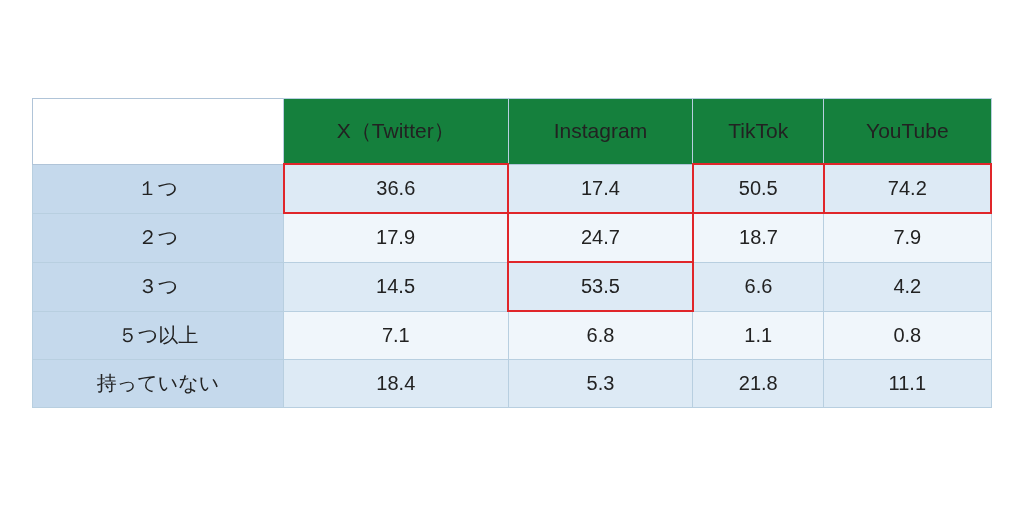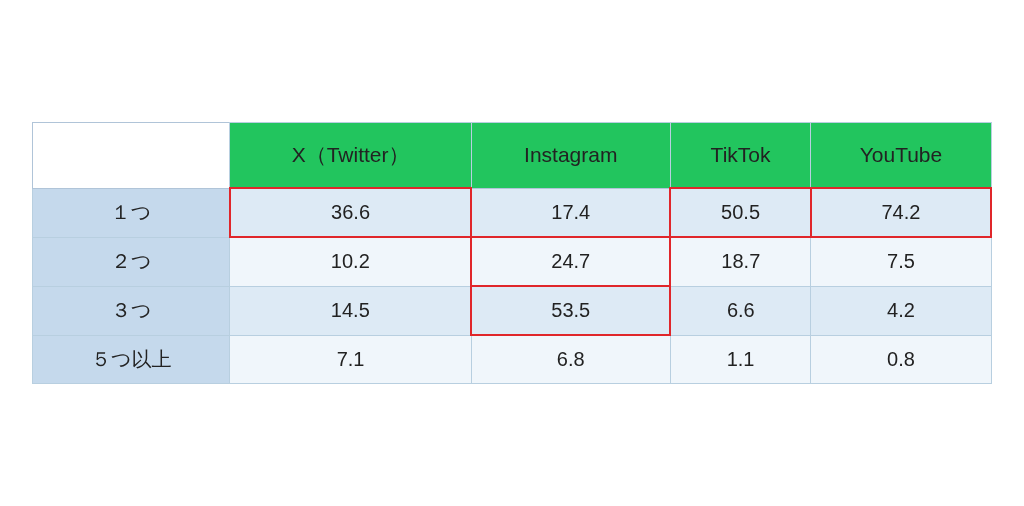--- a/index.html
+++ b/index.html
@@ -31,21 +31,21 @@
 
     th, td {
       border: 1px solid #b8cfe0;
       text-align: center;
       padding: 12px 4px;
       font-size: 20px;
       color: #222;
     }
 
     thead th {
-      background: #22c55e;
+      background: #15803d;
       font-weight: normal;
       font-size: 21px;
       padding: 18px 10px;
       color: #222;
       border-bottom: 1.5px solid #b0c4d8;
     }
 
     thead th:first-child {
       background: #ffffff;
       border: none;
@@ -97,34 +97,41 @@
     <tbody id="table-body">
     <tr>
           <td>１つ</td>
           <td class="highlight-red">36.6</td>
           <td>17.4</td>
           <td class="highlight-red">50.5</td>
           <td class="highlight-red">74.2</td>
         </tr>
         <tr>
           <td>２つ</td>
-          <td>10.2</td>
+          <td>17.9</td>
           <td class="highlight-red">24.7</td>
           <td>18.7</td>
-          <td>7.5</td>
+          <td>7.9</td>
         </tr>
         <tr>
           <td>３つ</td>
           <td>14.5</td>
           <td class="highlight-red">53.5</td>
           <td>6.6</td>
           <td>4.2</td>
         </tr>
         <tr>
           <td>５つ以上</td>
           <td>7.1</td>
           <td>6.8</td>
           <td>1.1</td>
           <td>0.8</td>
         </tr>
+        <tr>
+          <td>持っていない</td>
+          <td>18.4</td>
+          <td>5.3</td>
+          <td>21.8</td>
+          <td>11.1</td>
+        </tr>
       </tbody>
   </table>
 </div>
 
 </body></html>

